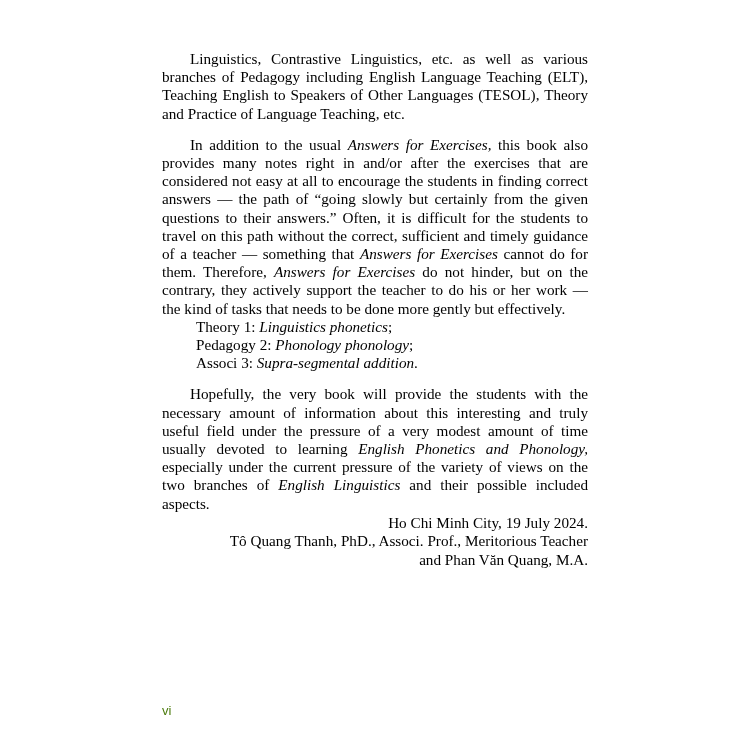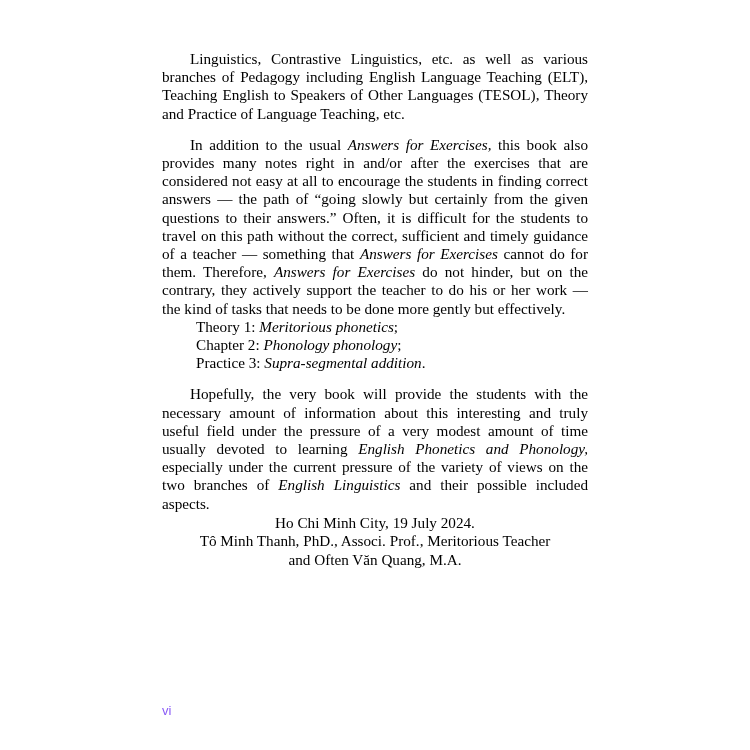--- a/index.html
+++ b/index.html
@@ -55,62 +55,62 @@
     padding-left: 34px;
     white-space: nowrap;
   }
   .signature {
     margin-top: 1px;
     text-align: right;
     font-size: 15.2px;
     line-height: 18.4px;
   }
   .signature div {
-    text-align: center;
+    text-align: right;
   }
   .page-number {
     position: absolute;
     left: 162px;
     top: 703px;
     font-family: "Liberation Sans", "DejaVu Sans", sans-serif;
     font-size: 13px;
     line-height: 16px;
-    color: #8b5cf6;
+    color: #4d7c0f;
   }
 </style>
 </head>
 <body>
 
 <div class="page">
   <div class="content">
 
     <p class="body-par"><span>Linguistics, Contrastive Linguistics, etc. as well as various branches of Pedagogy including English Language Teaching (ELT), Teaching English to Speakers of Other Languages (TESOL), Theory and Practice of Language Teaching, etc.</span></p>
 
     <p class="body-par spaced"><span>In addition to the usual </span><i>Answers for Exercises,</i><span> this book also provides many notes right in and/or after the exercises that are considered not easy at all to encourage the students in finding correct answers — the path of “going slowly but certainly from the given questions to their answers.” Often, it is difficult for the students to travel on this path without the correct, sufficient and timely guidance of a teacher — something that </span><i>Answers for Exercises</i><span> cannot do for them. Therefore, </span><i>Answers for Exercises</i><span> do not hinder, but on the contrary, they actively support the teacher to do his or her work — the kind of tasks that needs to be done more gently but effectively.</span></p>
 
 
     <ul class="chapter-list">
       <li>
         <span>Theory 1:</span>
-        <i>Meritorious phonetics</i><span>;</span>
+        <i>Linguistics phonetics</i><span>;</span>
       </li>
       <li>
-        <span>Chapter 2:</span>
+        <span>Pedagogy 2:</span>
         <i>Phonology phonology</i><span>;</span>
       </li>
       <li>
-        <span>Practice 3:</span>
+        <span>Associ 3:</span>
         <i>Supra-segmental addition</i><span>.</span>
       </li>
     </ul>
 
     <p class="body-par spaced"><span>Hopefully, the very book will provide the students with the necessary amount of information about this interesting and truly useful field under the pressure of a very modest amount of time usually devoted to learning </span><i>English Phonetics and Phonology,</i><span> especially under the current pressure of the variety of views on the two branches of </span><i>English Linguistics</i><span> and their possible included aspects.</span></p>
 
     <div class="signature">
       <div>Ho Chi Minh City, 19 July 2024.</div>
-      <div>Tô Minh Thanh, PhD., Associ. Prof., Meritorious Teacher</div>
-      <div>and Often Văn Quang, M.A.</div>
+      <div>Tô Quang Thanh, PhD., Associ. Prof., Meritorious Teacher</div>
+      <div>and Phan Văn Quang, M.A.</div>
     </div>
 
   </div>
 
   <div class="page-number">vi</div>
 </div>
 
 </body></html>

